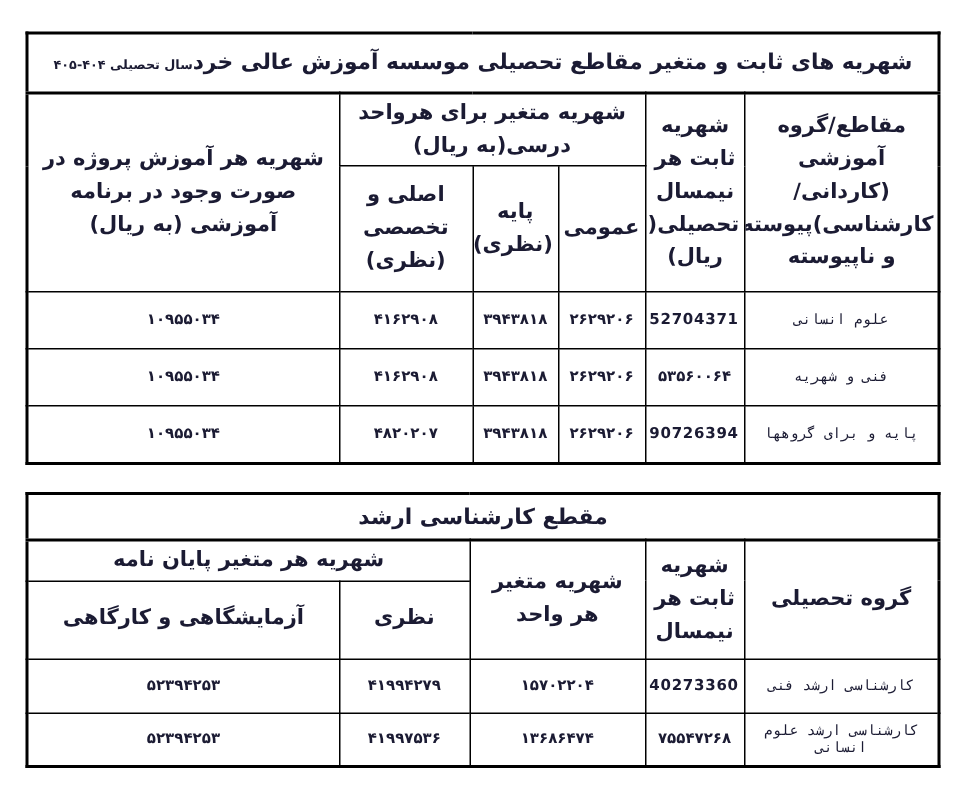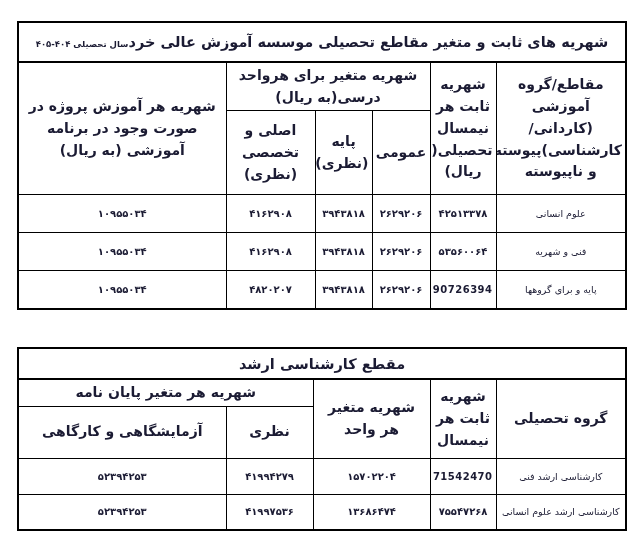--- a/index.html
+++ b/index.html
@@ -11,21 +11,21 @@
     color:#1b1b33;
     overflow:hidden;
   }
   table{
     border-collapse:collapse;
     table-layout:fixed;
     position:absolute;
     background:#ffffff;
   }
   .t1{left:17px;top:21px;width:608px;}
-  .t2{left:17px;top:347px;width:608px;}
+  .t2{left:17px;top:328px;width:608px;}
   td{
     border:1px solid #000;
     text-align:center;
     vertical-align:middle;
     padding:2px 3px;
     overflow:hidden;
   }
   .t1,.t2{border:2px solid #000;}
   td.title-cell{
     border-bottom:2px solid #000;
@@ -39,20 +39,21 @@
   }
   td.hdr{
     font-weight:bold;
     font-size:14px;
     line-height:1.55;
   }
   td.pre{white-space:pre-line;}
   td.lbl{
     font-size:9.5px;
     font-weight:normal;
+    font-family:Liberation Mono, monospace;
   }
   td.num{
     font-size:10px;
     font-weight:bold;
     letter-spacing:0.5px;
   }
 </style>
 </head>
 <body>
 
@@ -79,21 +80,21 @@
     </tr>
     <tr style="height:84px">
       <td class="hdr">عمومی</td>
       <td class="hdr pre">پایه
 (نظری)</td>
       <td class="hdr pre">اصلی و تخصصی
 (نظری)</td>
     </tr>
     <tr style="height:38px">
       <td class="lbl">علوم انسانی</td>
-      <td class="num">۴۲۵۱۳۳۷۸</td>
+      <td class="num">52704371</td>
       <td class="num">۲۶۲۹۲۰۶</td>
       <td class="num">۳۹۴۳۸۱۸</td>
       <td class="num">۴۱۶۲۹۰۸</td>
       <td class="num">۱۰۹۵۵۰۳۴</td>
     </tr>
     <tr style="height:38px">
       <td class="lbl">فنی و شهریه</td>
       <td class="num">۵۳۵۶۰۰۶۴</td>
       <td class="num">۲۶۲۹۲۰۶</td>
       <td class="num">۳۹۴۳۸۱۸</td>
@@ -128,21 +129,21 @@
       <td class="hdr" rowspan="2">شهریه ثابت هر نیمسال</td>
       <td class="hdr" rowspan="2">شهریه متغیر هر واحد</td>
       <td class="hdr" colspan="2">شهریه هر متغیر پایان نامه</td>
     </tr>
     <tr style="height:52px">
       <td class="hdr">نظری</td>
       <td class="hdr">آزمایشگاهی و کارگاهی</td>
     </tr>
     <tr style="height:36px">
       <td class="lbl">کارشناسی ارشد فنی</td>
-      <td class="num">71542470</td>
+      <td class="num">40273360</td>
       <td class="num">۱۵۷۰۲۲۰۴</td>
       <td class="num">۴۱۹۹۴۲۷۹</td>
       <td class="num">۵۲۳۹۴۲۵۳</td>
     </tr>
     <tr style="height:36px">
       <td class="lbl">کارشناسی ارشد علوم انسانی</td>
       <td class="num">۷۵۵۴۷۲۶۸</td>
       <td class="num">۱۳۶۸۶۴۷۴</td>
       <td class="num">۴۱۹۹۷۵۳۶</td>
       <td class="num">۵۲۳۹۴۲۵۳</td>

